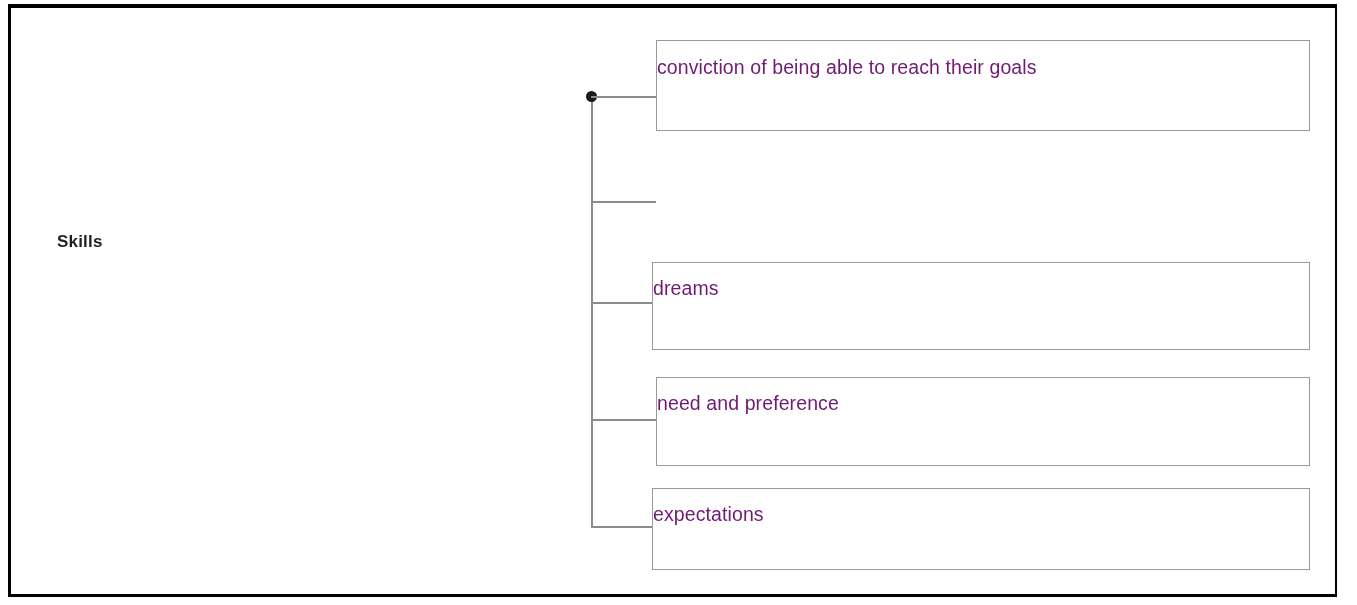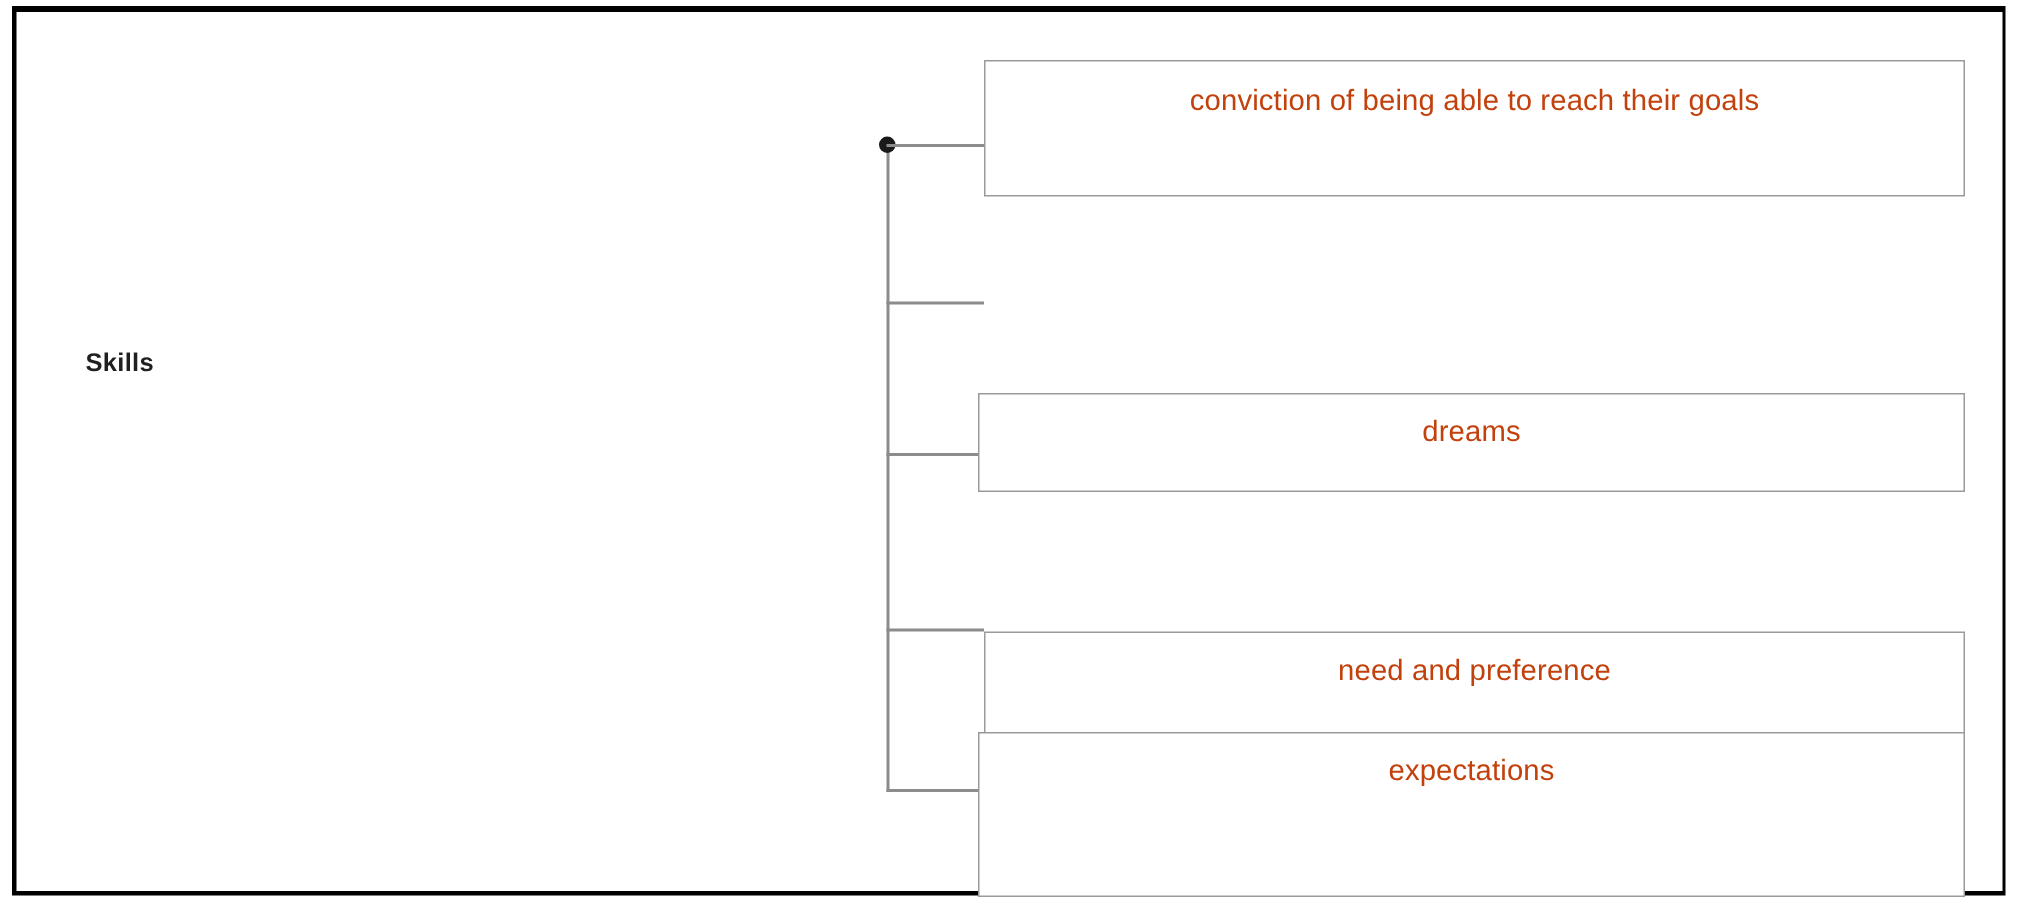--- a/index.html
+++ b/index.html
@@ -80,23 +80,22 @@
   .node-box {
     position: absolute;
     border: 1px solid #9a9a9a;
     background: #ffffff;
     box-sizing: border-box;
   }
   .node-label {
     position: absolute;
     left: 0;
     right: 0;
-    text-align: center;
     font-size: 19.5px;
-    color: #c2410c;
+    color: #701a75;
     white-space: nowrap;
     letter-spacing: 0.1px;
   }
 </style>
 </head>
 <body>
 
 <div id="canvas">
 
   <div id="page-frame"></div>
@@ -110,25 +109,25 @@
   <div class="branch" style="left:591px; top:201px; width:65px;"></div>
   <div class="branch" style="left:591px; top:302px; width:61px;"></div>
   <div class="branch" style="left:591px; top:419px; width:65px;"></div>
   <div class="branch" style="left:591px; top:526px; width:61px;"></div>
 
   <div class="node-box" style="left:656px; top:40px; width:654px; height:91px;">
     <div class="node-label" style="top:15px;">conviction of being able to reach their goals</div>
   </div>
 
 
-  <div class="node-box" style="left:652px; top:262px; width:658px; height:66px;">
+  <div class="node-box" style="left:652px; top:262px; width:658px; height:88px;">
     <div class="node-label" style="top:14px;">dreams</div>
   </div>
 
-  <div class="node-box" style="left:656px; top:377px; width:654px; height:89px;margin-top:44px;">
+  <div class="node-box" style="left:656px; top:377px; width:654px; height:89px;">
     <div class="node-label" style="top:14px;">need and preference</div>
   </div>
 
-  <div class="node-box" style="left:652px; top:488px; width:658px; height:110px;">
+  <div class="node-box" style="left:652px; top:488px; width:658px; height:82px;">
     <div class="node-label" style="top:14px;">expectations</div>
   </div>
 
 </div>
 
 </body></html>

